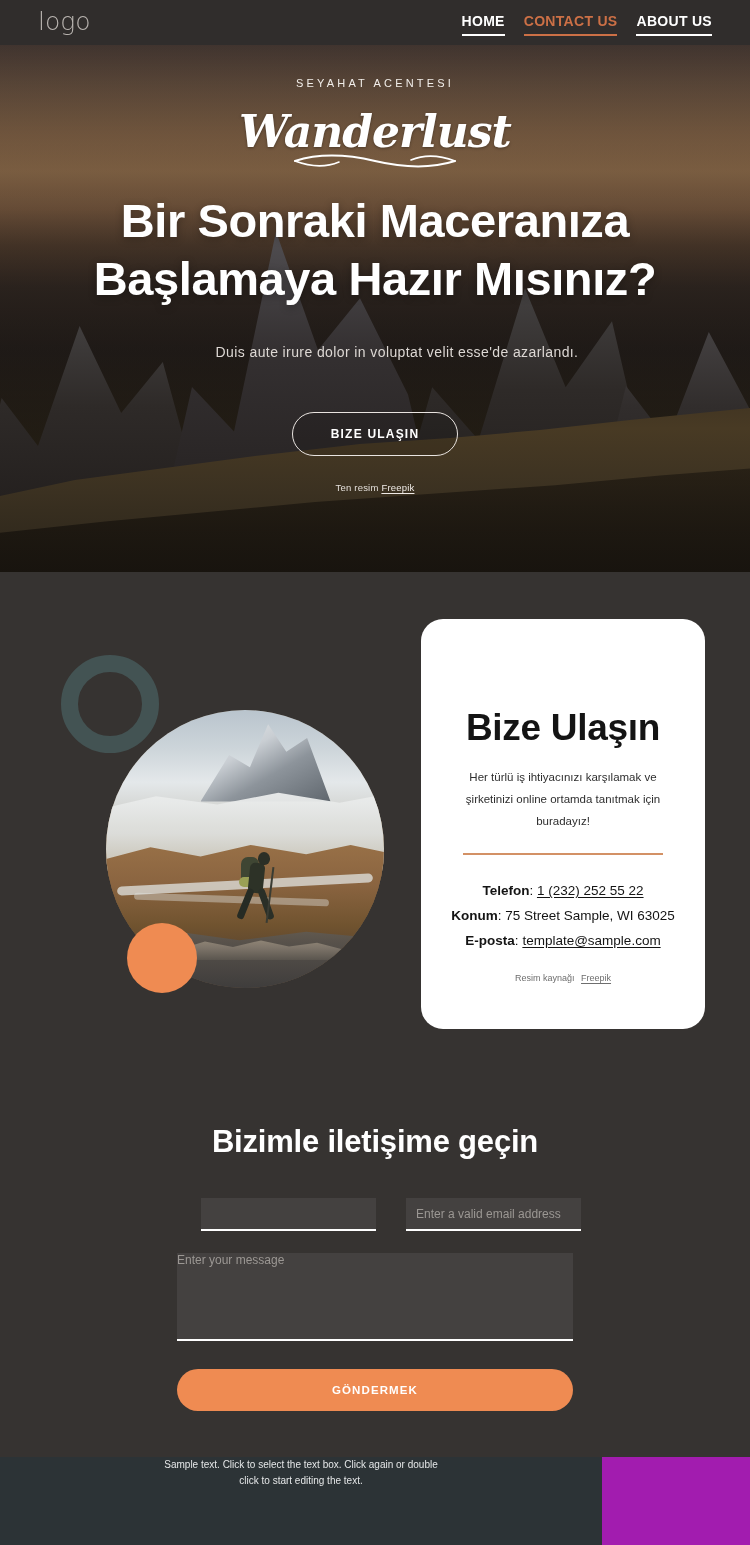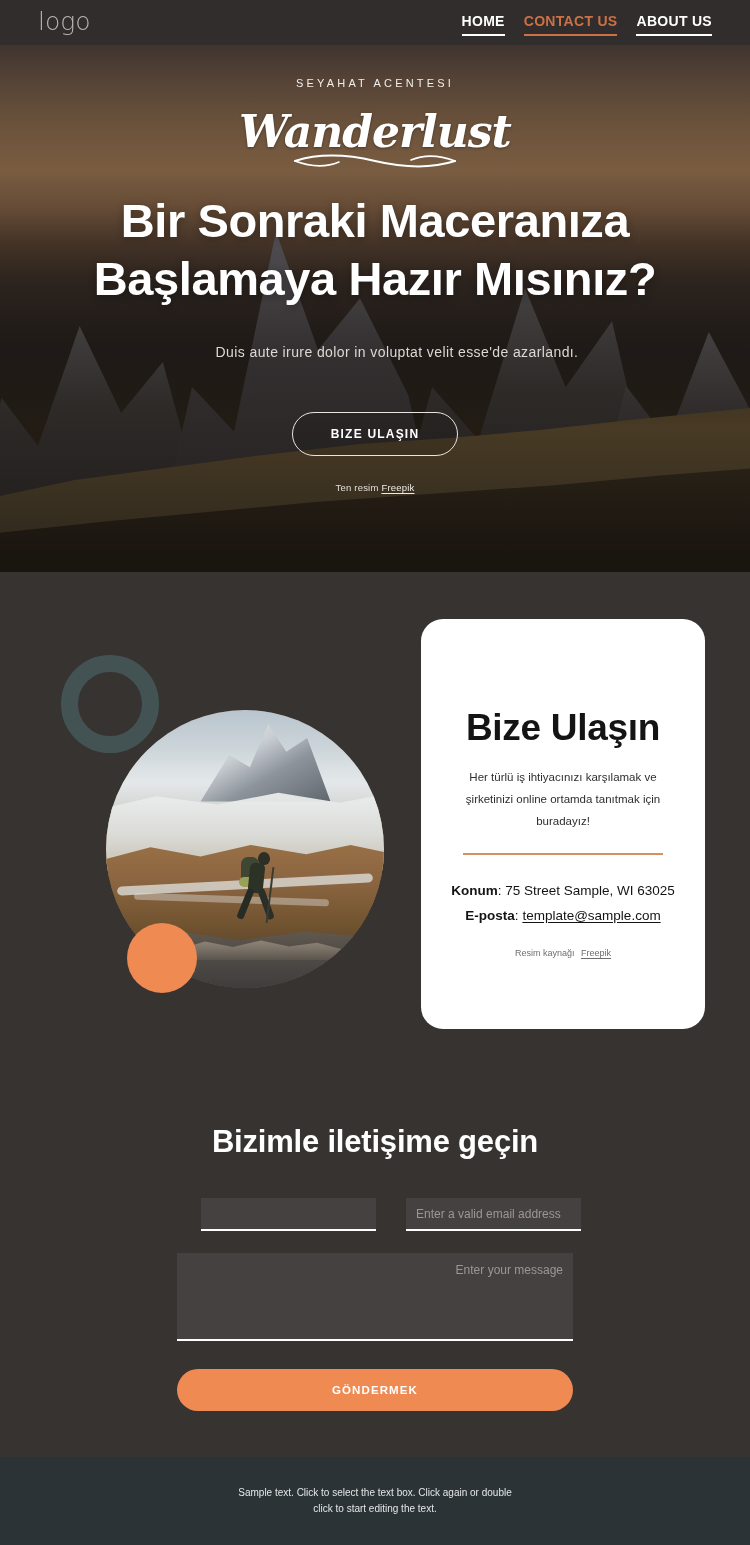--- a/index.html
+++ b/index.html
@@ -439,24 +439,22 @@
     display: block;
     width: 396px;
     height: 88px;
     margin-top: 22px;
     background: #444140;
     border: none;
     border-bottom: 2px solid #ffffff;
     color: #ffffff;
     font-size: 12px;
     font-family: "Liberation Sans", sans-serif;
-    padding: 10px;
     outline: none;
     resize: none;
-    text-align: right;
   }
   .textarea::placeholder { color: #9b9793; }
   .submit-btn {
     display: block;
     width: 396px;
     height: 42px;
     margin-top: 28px;
     background: #ef8b52;
     border: none;
     border-radius: 22px;
@@ -465,25 +463,24 @@
     font-weight: bold;
     letter-spacing: 1.1px;
     font-family: "Liberation Sans", sans-serif;
     cursor: pointer;
   }
 
   
   .footer {
     position: absolute;
     top: 1457px; left: 0;
-    width: 750px;
+    width: 602px;
     height: 88px;
     background: #2c3336;
     display: flex;
-    align-items: center;
     justify-content: center;
   }
   .footer-text {
     text-align: center;
     font-size: 10px;
     line-height: 16px;
     color: #e4e6e7;
   }
 </style>
 </head>
@@ -560,20 +557,21 @@
     </div>
   </div>
 
   <div class="orange-circle"></div>
 
   <div class="card">
     <div class="card-title">Bize Ulaşın</div>
     <div class="card-desc">Her türlü iş ihtiyacınızı karşılamak ve şirketinizi online ortamda tanıtmak için buradayız!</div>
     <div class="card-rule"></div>
     <div class="card-lines">
+      <div><span class="lbl">Telefon</span><span>: </span><span class="lnk">1 (232) 252 55 22</span></div>
       <div><span class="lbl">Konum</span><span>: </span><span>75 Street Sample, WI 63025</span></div>
       <div><span class="lbl">E-posta</span><span>: </span><span class="lnk">template@sample.com</span></div>
     </div>
     <div class="card-credit">
       <span>Resim kaynağı</span>
       <span class="lnk">Freepik</span>
     </div>
   </div>
 
   <div class="form-section">

